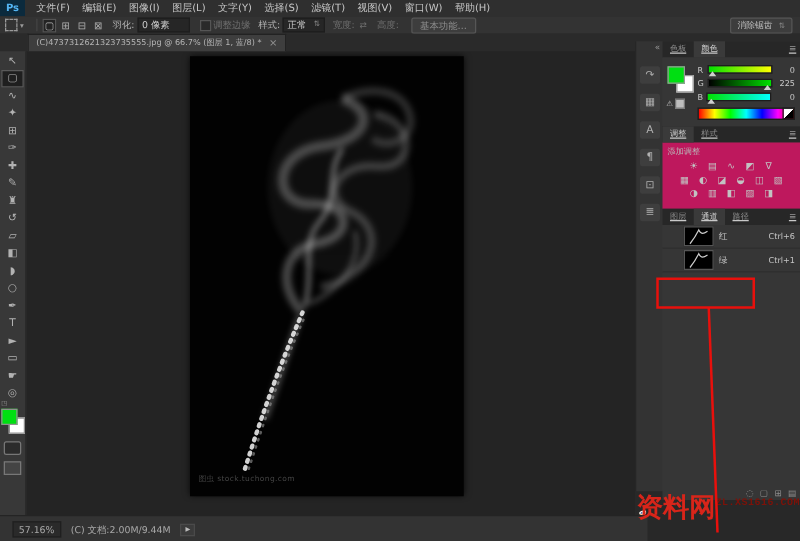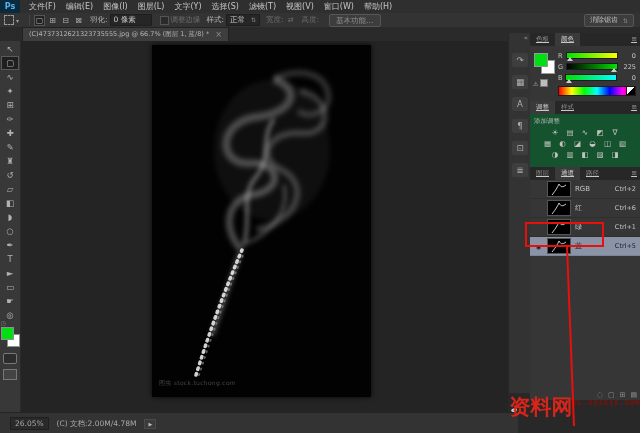--- a/index.html
+++ b/index.html
@@ -88,21 +88,21 @@
   .track.b{background:linear-gradient(to right,#00e000,#00ffff);}
   .thumb{position:absolute;top:4px;width:0;height:0;border-left:3px solid transparent;
          border-right:3px solid transparent;border-bottom:4px solid #cfcfcf;}
   .sval{width:17px;text-align:right;color:#c9c9c9;}
   .spectrum{margin:3px 4px 0 28px;height:8px;border:1px solid #1c1c1c;
     background:linear-gradient(to right,#ff0000,#ffff00,#00ff00,#00ffff,#0000ff,#ff00ff,#ff0000);
     position:relative;}
   .spec-end{position:absolute;right:-1px;top:-1px;width:8px;height:8px;
     background:linear-gradient(135deg,#fff 50%,#000 50%);border:1px solid #1c1c1c;}
   
-  .adjbody{height:49px;background:#14532d;padding:2px 4px;}
+  .adjbody{height:49px;background:#be185d;padding:2px 4px;}
   .adjheader{font-size:6.5px;color:#b8b8b8;margin:1px 0 2px;}
   .adjrow{display:flex;gap:4px;justify-content:center;margin-bottom:1px;}
   .adjicon{width:11px;height:10px;font-size:7.5px;line-height:10px;text-align:center;color:#c2c2c2;}
   
   .chanbody{position:relative;height:220px;background:#363636;}
   .chrow{height:18px;display:flex;align-items:center;gap:4px;font-size:7px;color:#c5c5c5;
          border-bottom:1px solid #2e2e2e;padding:0 4px;}
   .chrow.selected{background:#8a94a6;color:#141e2c;border-bottom:1px solid #7b8496;}
   .eyebox{width:9px;text-align:center;font-size:6px;}
   .chthumb{width:22px;height:14px;background:#000;border:1px solid #555;flex:0 0 auto;}
@@ -363,59 +363,43 @@
     <span class="ptab active">通道</span>
     <span class="ptab">路径</span>
     <span class="pmenu">≡</span>
   </div>
   <div class="chanbody">
     <div class="chrow">
       <span class="eyebox"></span>
       <span class="chthumb"><svg width="22" height="14" viewBox="0 0 22 14">
             <path d="M4 13 C 8 8 9 6 11 2 C 13 6 15 5 18 3" stroke="#cccccc" stroke-width="1" fill="none"></path>
           </svg></span>
-      <span class="chname">RGB</span>
-      <span class="chshort">Ctrl+2</span>
-    </div>
-    <div class="chrow">
-      <span class="eyebox"></span>
-      <span class="chthumb"><svg width="22" height="14" viewBox="0 0 22 14">
-            <path d="M4 13 C 8 8 9 6 11 2 C 13 6 15 5 18 3" stroke="#cccccc" stroke-width="1" fill="none"></path>
-          </svg></span>
       <span class="chname">红</span>
       <span class="chshort">Ctrl+6</span>
     </div>
     <div class="chrow">
       <span class="eyebox"></span>
       <span class="chthumb"><svg width="22" height="14" viewBox="0 0 22 14">
             <path d="M4 13 C 8 8 9 6 11 2 C 13 6 15 5 18 3" stroke="#cccccc" stroke-width="1" fill="none"></path>
           </svg></span>
       <span class="chname">绿</span>
       <span class="chshort">Ctrl+1</span>
     </div>
-    <div class="chrow selected">
-      <span class="eyebox">◉</span>
-      <span class="chthumb"><svg width="22" height="14" viewBox="0 0 22 14">
-            <path d="M4 13 C 8 8 9 6 11 2 C 13 6 15 5 18 3" stroke="#cccccc" stroke-width="1" fill="none"></path>
-          </svg></span>
-      <span class="chname">蓝</span>
-      <span class="chshort">Ctrl+5</span>
-    </div>
     <div class="chfooter">
       <span>◌</span>
       <span>▢</span>
       <span>⊞</span>
       <span>▤</span>
     </div>
   </div>
 </div>
 
 <div class="statusbar">
-  <span class="zoomfield">26.05%</span>
-  <span>(C) 文档:2.00M/4.78M</span>
+  <span class="zoomfield">57.16%</span>
+  <span>(C) 文档:2.00M/9.44M</span>
   <span class="expandbtn">▶</span>
 </div>
 
 <div class="sitewm">
   <svg width="54" height="46" viewBox="0 0 54 46">
     <ellipse cx="27" cy="24" rx="25" ry="14" fill="#f4f4f2" transform="rotate(-14 27 24)"></ellipse>
     <path d="M5 33 Q 27 46 50 18" stroke="#ef8418" stroke-width="3" fill="none"></path>
     <text x="12" y="31" font-size="19" font-style="italic" font-weight="bold" fill="#1c4d9c">XS</text>
   </svg>
   <div class="wmtext">

